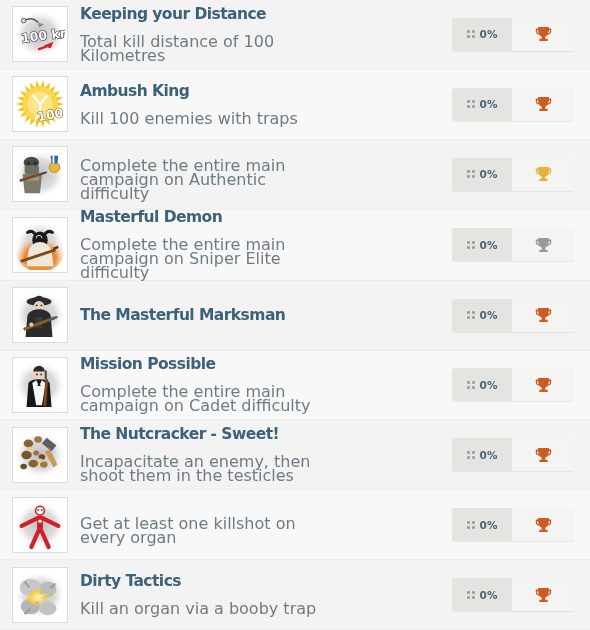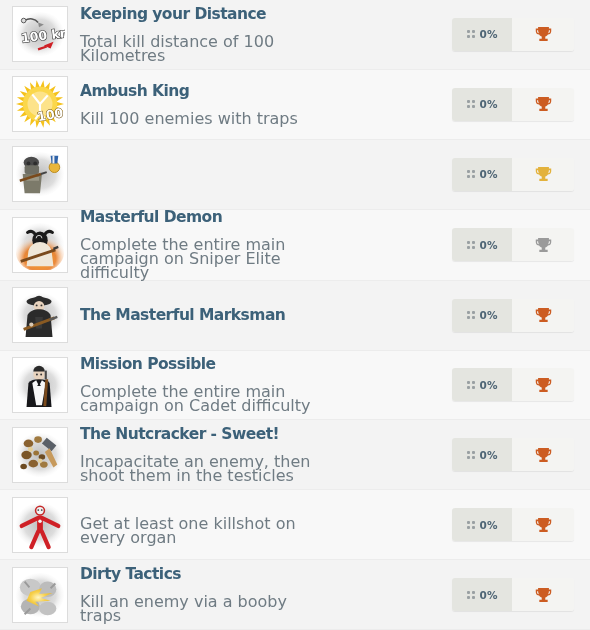--- a/index.html
+++ b/index.html
@@ -255,20 +255,21 @@
         <path d="M5 33l22-7" stroke="#7a4a1c" stroke-width="2.6"></path>
         <path d="M27 26l6-2" stroke="#444" stroke-width="2"></path>
         <circle cx="41" cy="19" r="5.5" fill="#e9b63b" stroke="#b98a1e" stroke-width="1"></circle>
         <path d="M37 7h8l-1 8h-6z" fill="#2f63a8"></path>
         <path d="M39 7h2v8h-2z" fill="#f2f2f2"></path>
       </svg>
       </span>
     </div>
 
     <div class="text-col">
+      <div class="ach-desc">Complete the entire main campaign on Authentic difficulty</div>
     </div>
 
     <div class="badge">
       <div class="badge-progress">
         <span class="dots-icon">
           <i></i>
             <i></i>
             <i></i>
             <i></i>
         </span>
@@ -562,21 +563,21 @@
         <ellipse cx="16" cy="38" rx="10" ry="8" fill="#b4b4b4"></ellipse>
         <ellipse cx="34" cy="40" rx="9" ry="7" fill="#c2c2c2"></ellipse>
         <path d="M16 23l12-4-3 6 14-1-12 5 10 3-16 1 4 5-13-6z" fill="url(#fl_explosion-burst-icon)"></path>
         <path d="M10 12l5 6M42 14l-5 5M10 46l6-6" stroke="#9a9a9a" stroke-width="2" fill="none"></path>
       </svg>
       </span>
     </div>
 
     <div class="text-col">
       <div class="ach-title">Dirty Tactics</div>
-      <div class="ach-desc">Kill an enemy via a booby traps</div>
+      <div class="ach-desc">Kill an organ via a booby trap</div>
     </div>
 
     <div class="badge">
       <div class="badge-progress">
         <span class="dots-icon">
           <i></i>
             <i></i>
             <i></i>
             <i></i>
         </span>

